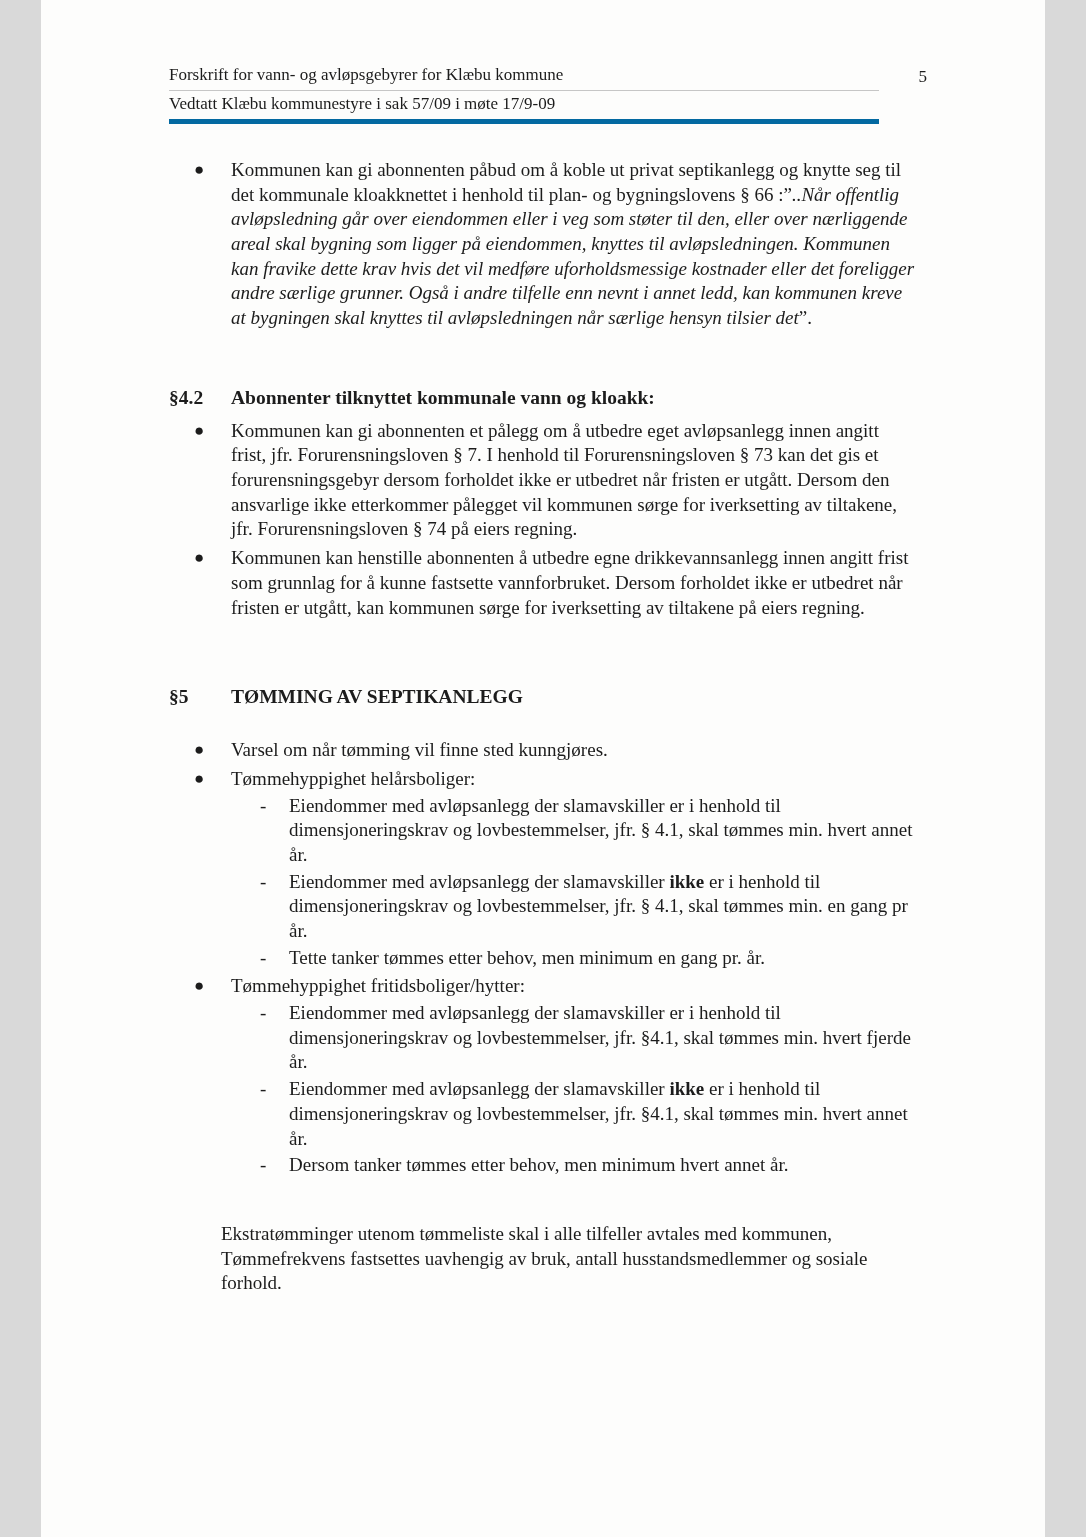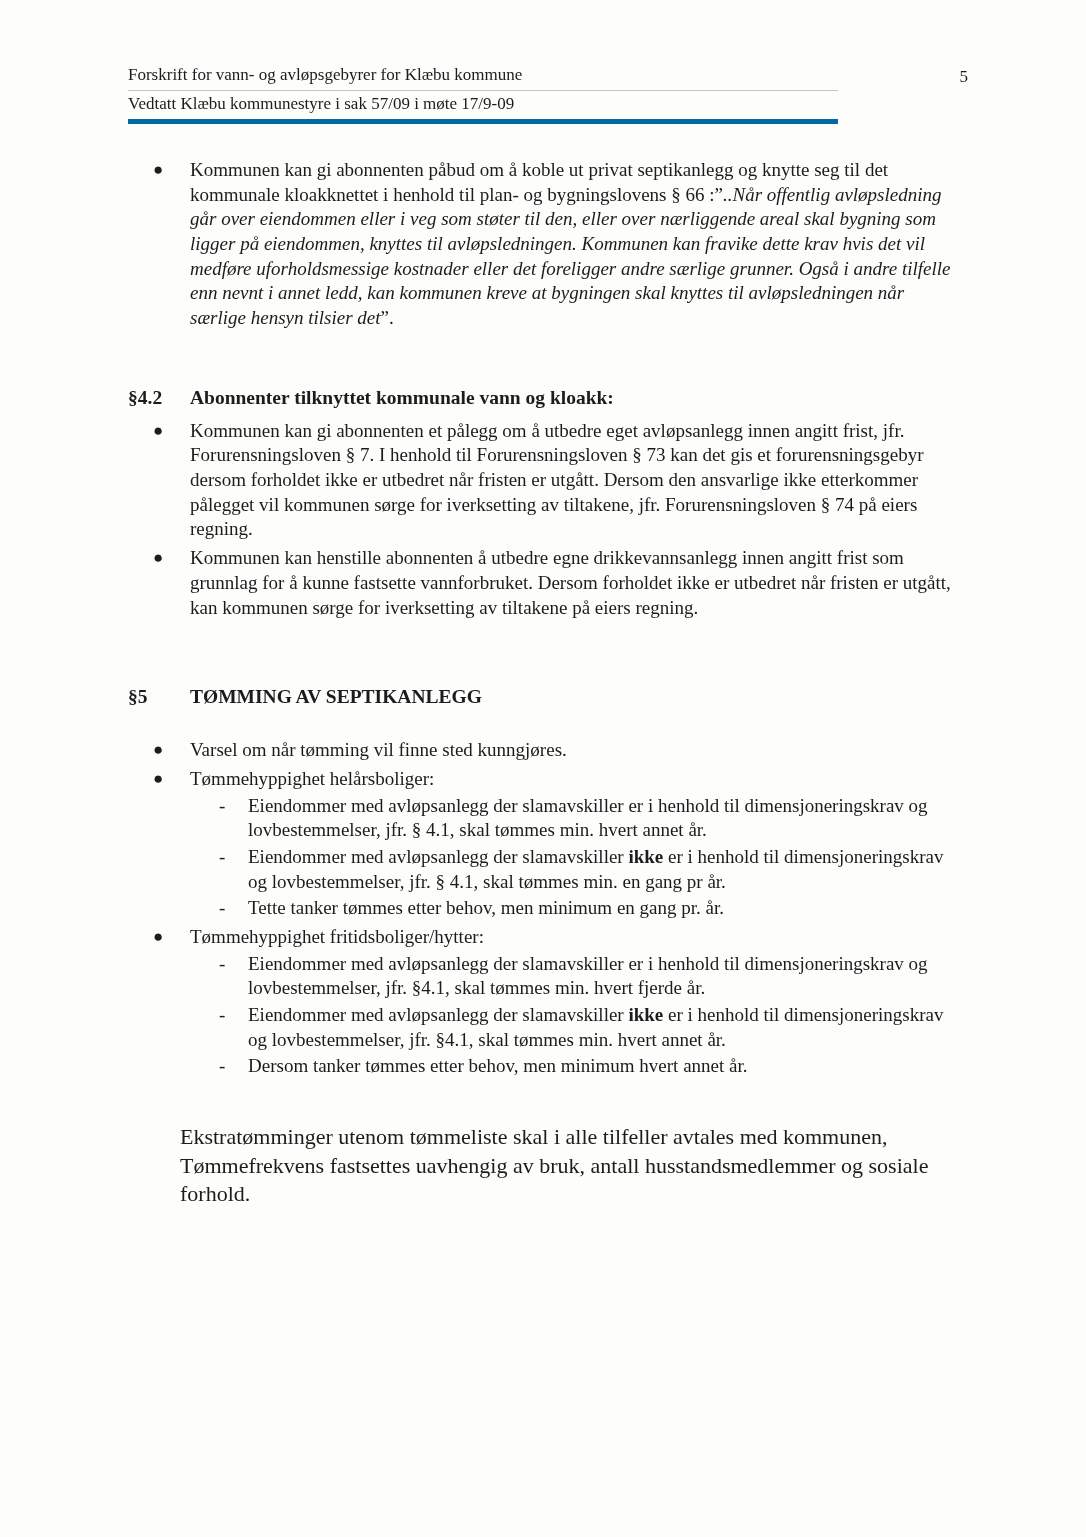--- a/index.html
+++ b/index.html
@@ -1,18 +1,18 @@
 <!DOCTYPE html>
 <html><head>
 <meta charset="utf-8">
 <style>
   * { margin: 0; padding: 0; box-sizing: border-box; }
   html, body { background: #d9d9d9; }
   .sheet {
-    width: 1086px;
+    width: 1004px;
     height: 1537px;
     margin: 0 auto;
     background: #fdfdfc;
     font-family: "Liberation Serif", "DejaVu Serif", serif;
     color: #1c1c1c;
     position: relative;
     overflow: hidden;
   }
   
   .header {
@@ -49,21 +49,21 @@
   .section-head.s5 { margin-top: 66px; margin-bottom: 0; }
   .bullet-list.tight { margin-top: 10px; }
   .bullet-list.s5-list { margin-top: 30px; }
 
   .dash-list { list-style: none; margin: 2px 0 2px 58px; }
   .dash { position: relative; margin-bottom: 2px; }
   .dash > .marker { position: absolute; left: -29px; top: 0; }
 
   .closing {
     margin: 44px 140px 0 180px;
-    font-size: 22px;
+    font-size: 19px;
     line-height: 1.3;
   }
 
   .italic { font-style: italic; }
   .bold { font-weight: bold; }
 </style>
 </head>
 <body>
 
 <div class="sheet">

